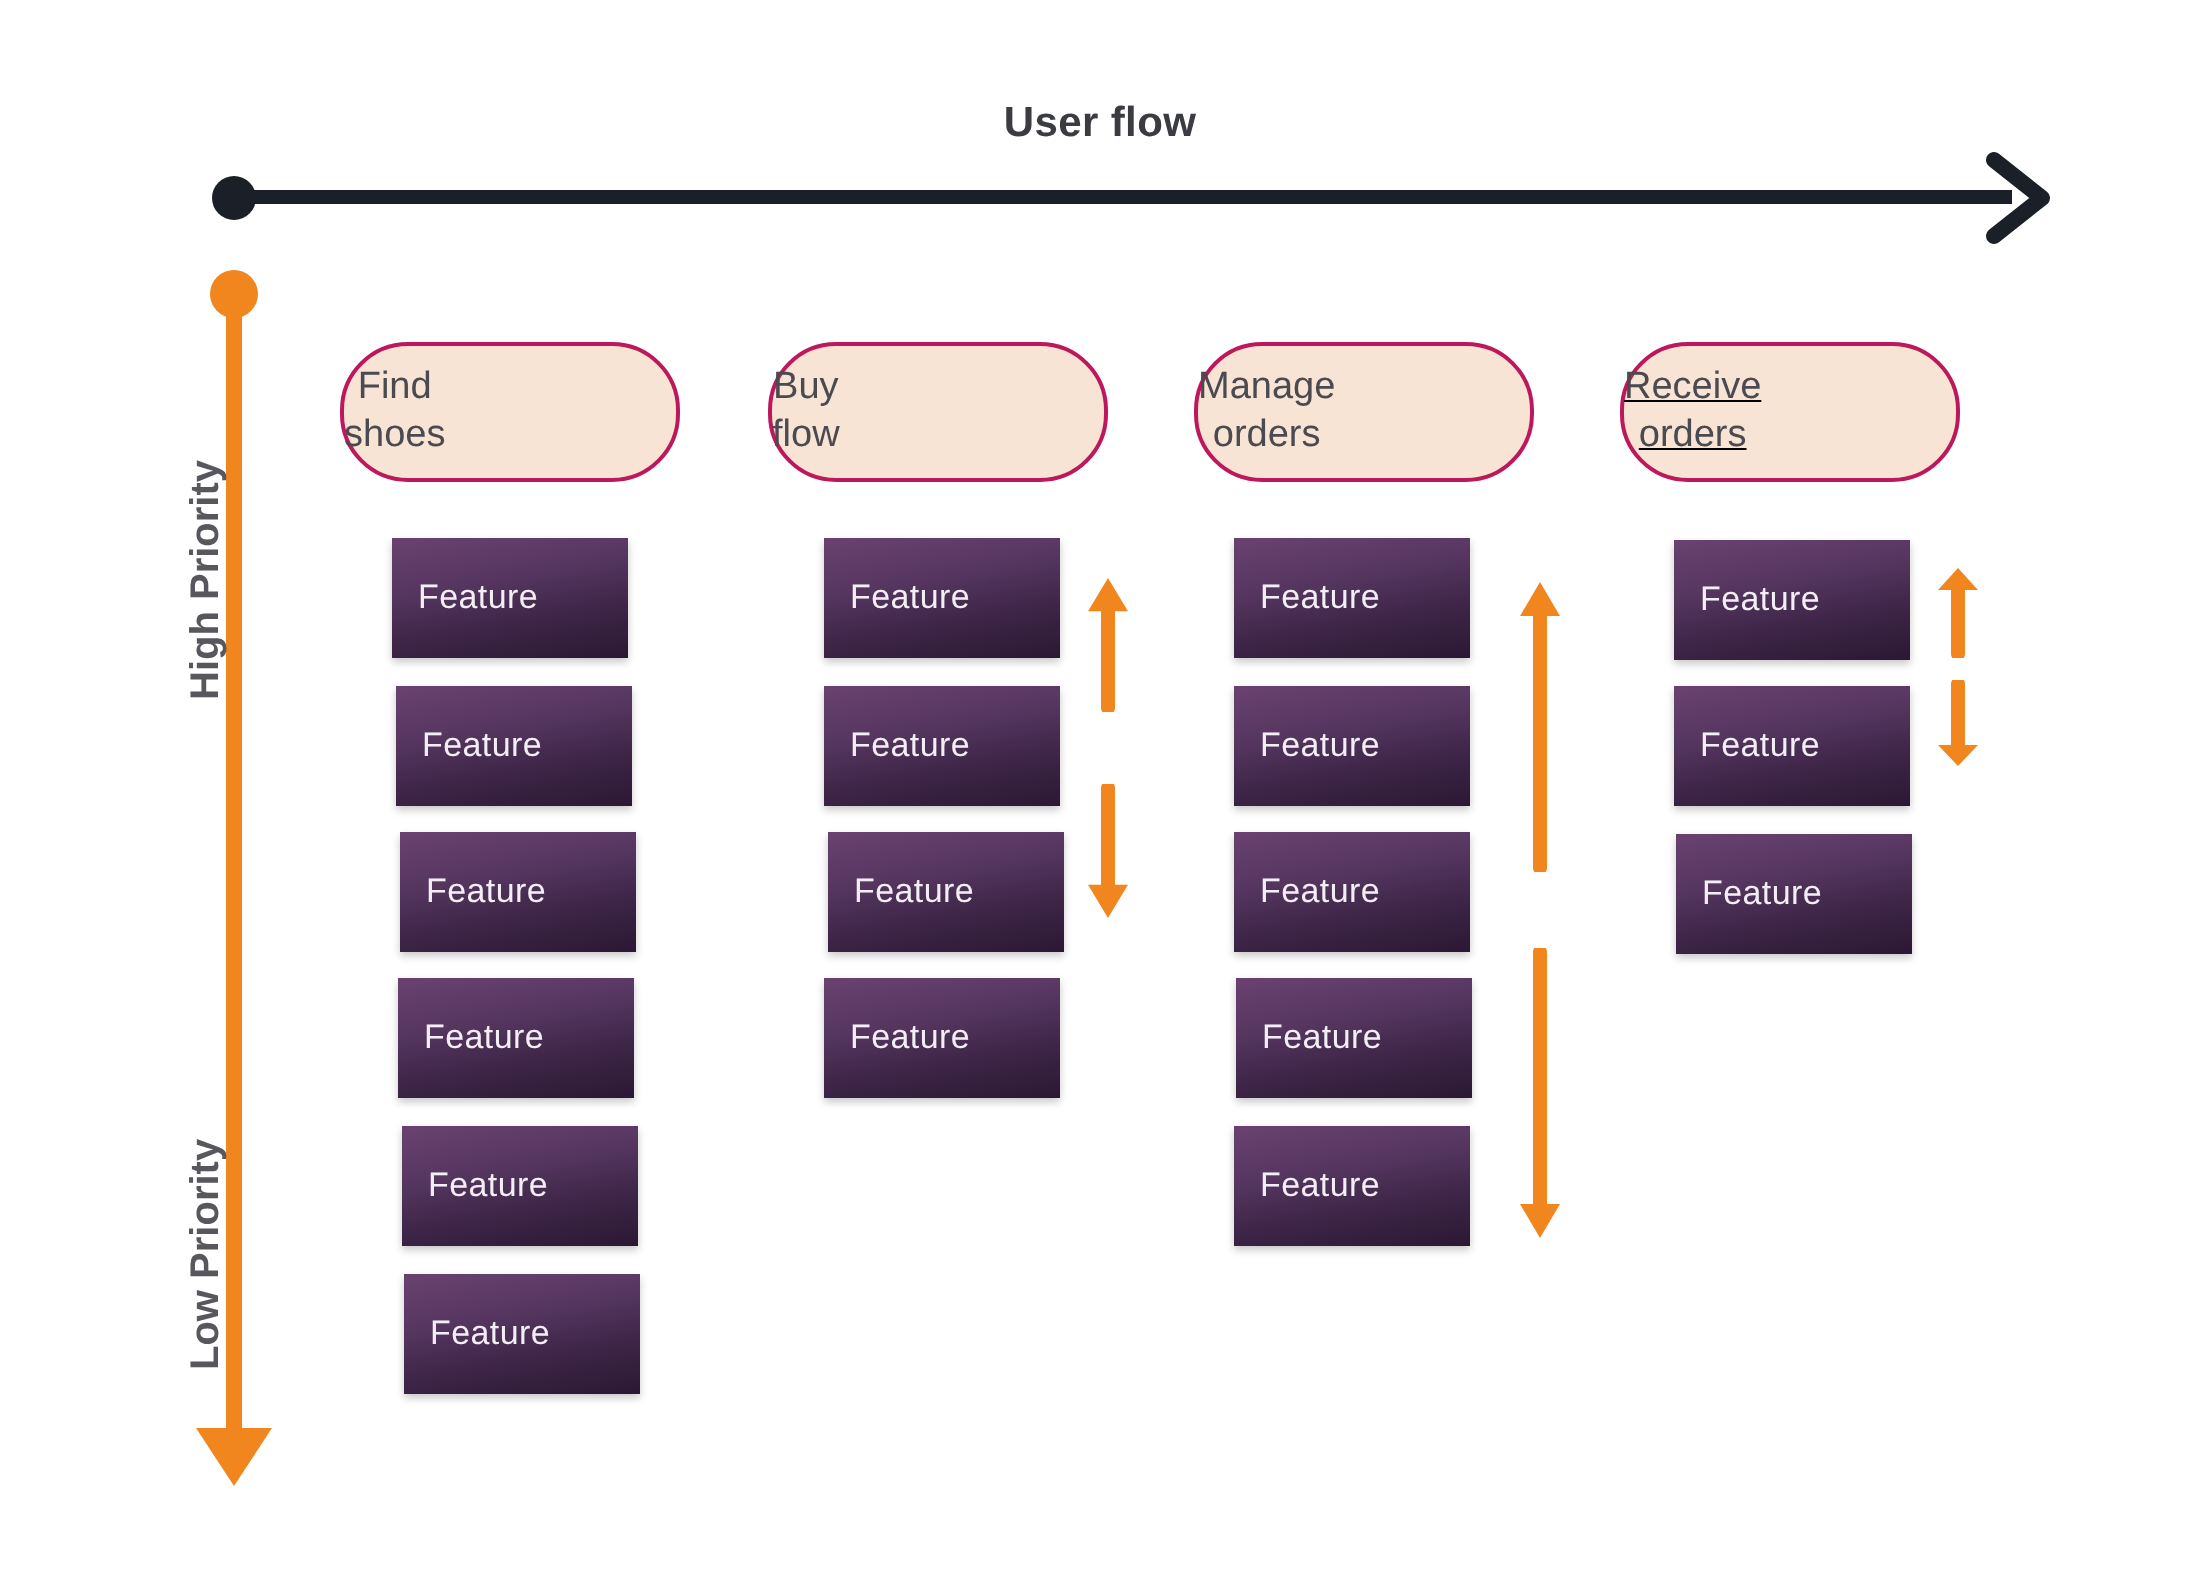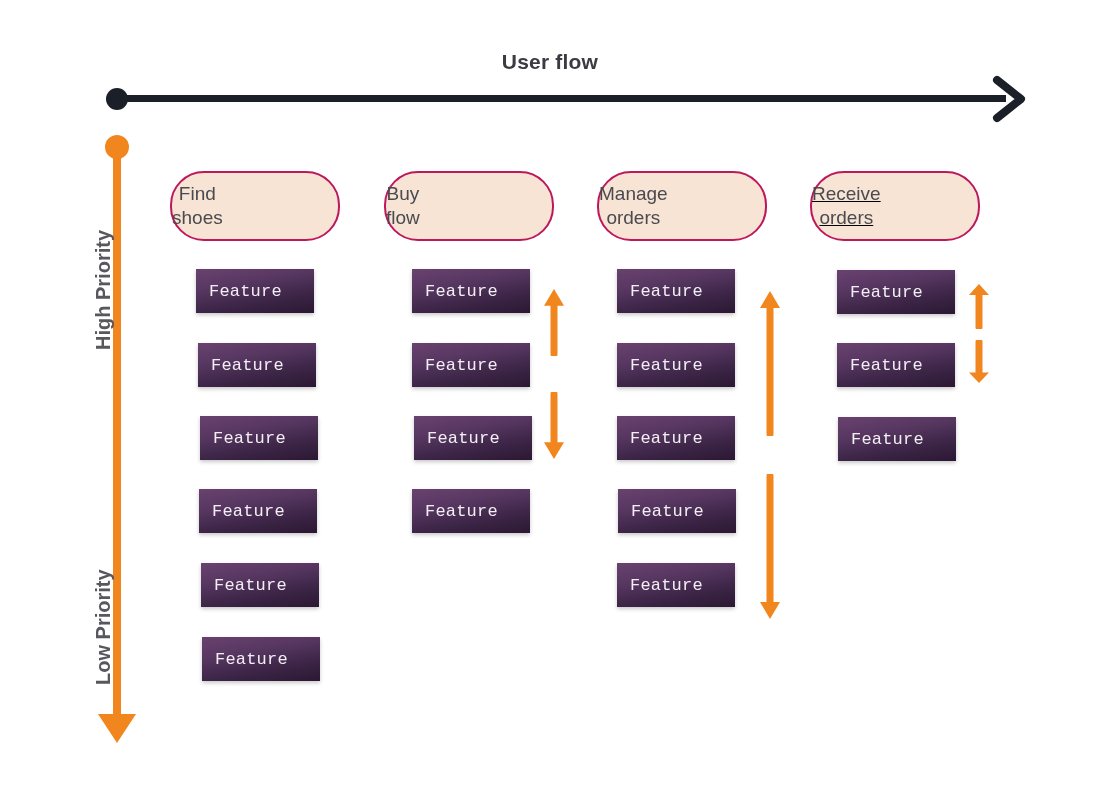--- a/index.html
+++ b/index.html
@@ -110,28 +110,27 @@
     color: #4a4a50;
     text-align: center;
     line-height: 1.28;
     white-space: pre-line;
   }
 
   
   .feature {
     position: absolute;
     width: 118px;
-    height: 44px;
+    height: 60px;
     background: linear-gradient(170deg, #6a4270 0%, #573761 34%, #3b2445 70%, #2b1833 100%);
     box-shadow: 0 2px 4px rgba(0,0,0,0.22);
     display: flex;
     align-items: center;
     box-sizing: border-box;
     padding-left: 13px;
-    font-family: Liberation Mono, monospace;
   }
   .feature-label {
     font-size: 17px;
     color: #f3eef5;
     letter-spacing: 0.2px;
   }
 
   
   .arrow {
     position: absolute;

